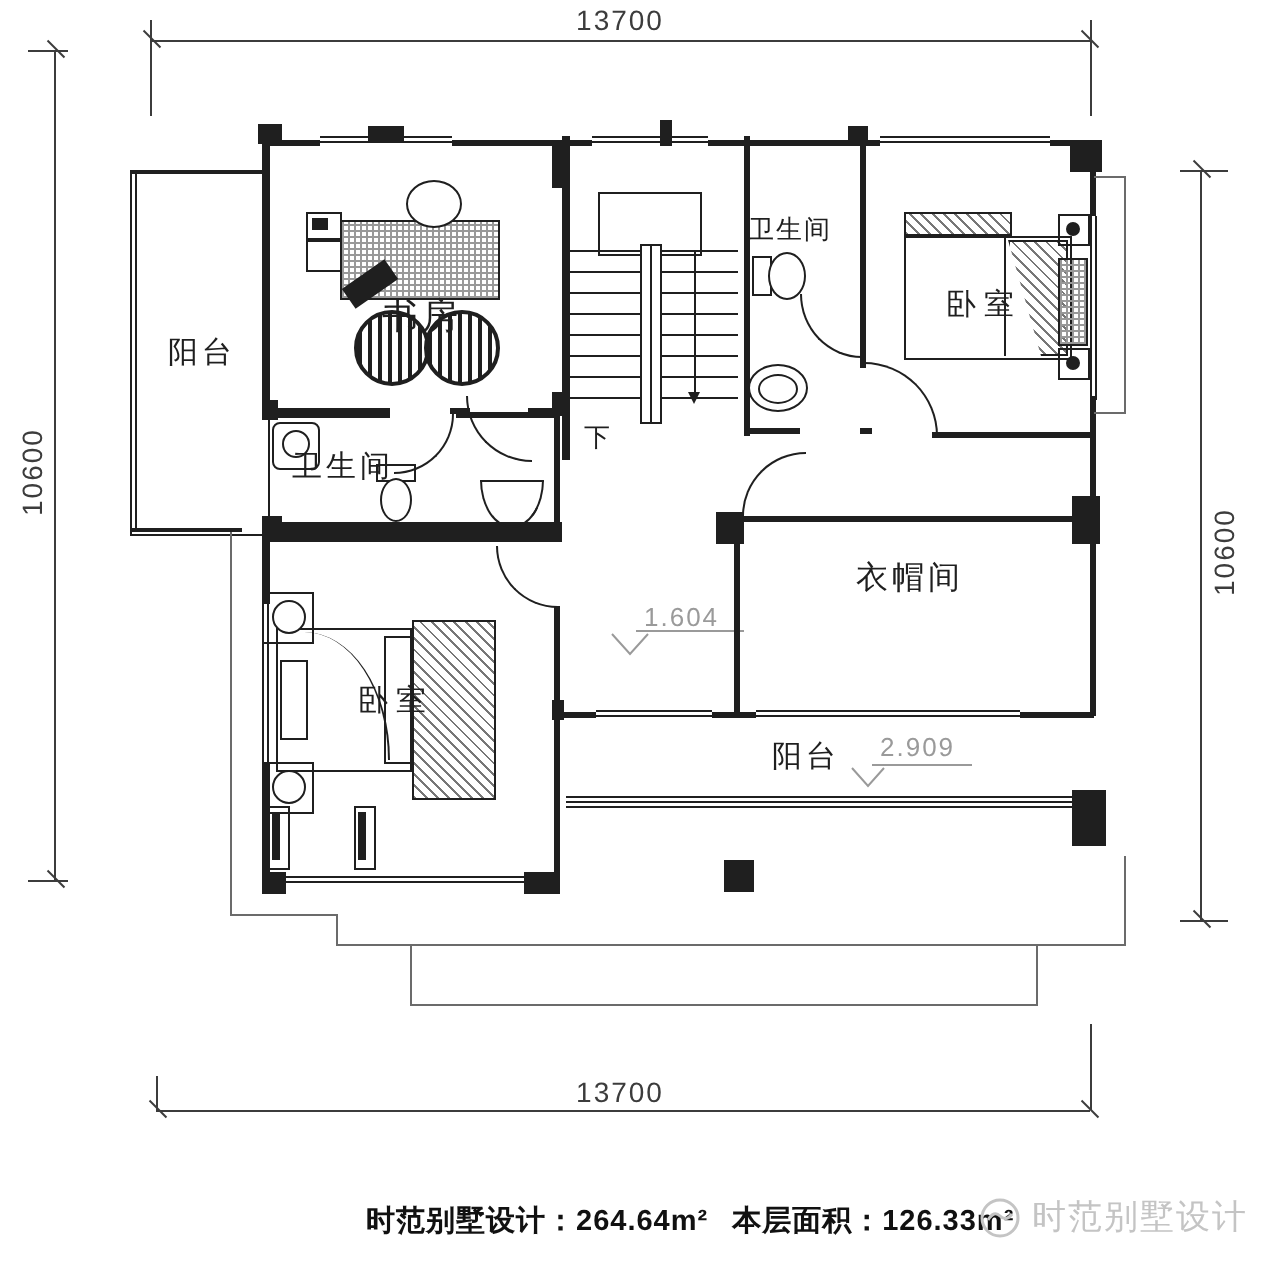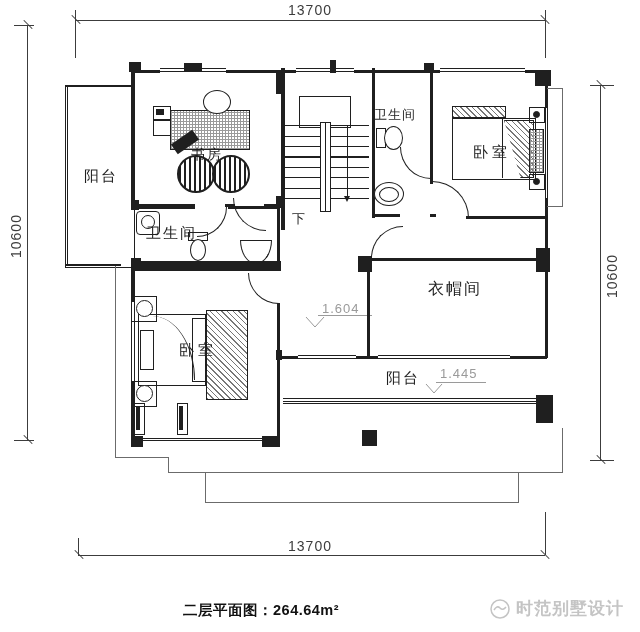--- a/index.html
+++ b/index.html
@@ -20,35 +20,35 @@
   .c-tr{border-right:1px solid var(--line);border-top:1px solid var(--line);border-top-right-radius:100% 100%;}
   .hatch{position:absolute;border:1px solid var(--line,#1f1f1f);
          background:repeating-linear-gradient(45deg,#777 0 1px,transparent 1px 4px);}
   .dots{position:absolute;border:1px solid var(--line,#1f1f1f);
         background:repeating-linear-gradient(0deg,#999 0 1px,transparent 1px 3px),
                    repeating-linear-gradient(90deg,#999 0 1px,transparent 1px 3px);}
   .circ{position:absolute;border:1px solid var(--line,#1f1f1f);border-radius:50%;background:#fff;}
   .stool{position:absolute;border:2px solid var(--line,#1f1f1f);border-radius:50%;
          background:repeating-linear-gradient(90deg,var(--line,#1f1f1f) 0 2px,#fff 2px 5px);}
   .steps{position:absolute;background:repeating-linear-gradient(to bottom,var(--line,#1f1f1f) 0 1px,transparent 1px 10.5px);}
-  .lbl{position:absolute;color:var(--line,#1f1f1f);font-size:14px;letter-spacing:2px;white-space:nowrap;}
+  .lbl{position:absolute;color:var(--line,#1f1f1f);font-size:18px;letter-spacing:2px;white-space:nowrap;}
   .dim{position:absolute;color:var(--dim,#3c3c3c);font-size:14px;letter-spacing:1px;white-space:nowrap;}
   .rot{transform:rotate(-90deg);transform-origin:0 0;}
   .slash{position:absolute;width:12px;height:1px;background:var(--dim,#3c3c3c);transform:rotate(45deg);}
   .elev{position:absolute;color:var(--elev,#9a9a9a);font-size:13px;letter-spacing:1px;white-space:nowrap;}
   .eline{position:absolute;height:1px;background:var(--elev,#9a9a9a);}
   .rail-mid{width:1px;height:100%;background:var(--line,#1f1f1f);margin:0 auto;}
   #title-row{position:absolute;left:263px;top:572px;display:flex;align-items:flex-end;gap:12px;}
   #title-main{font-family:"Liberation Serif",serif;font-weight:bold;font-size:23px;color:#111;
               border-bottom:3px solid #111;padding:0 3px 1px 3px;letter-spacing:2px;}
   #title-scale{font-size:17px;color:#111;font-family:"DejaVu Sans",sans-serif;padding-bottom:3px;}
   #area-row{position:absolute;left:183px;top:601px;font-size:14.5px;font-weight:bold;color:#111;
             letter-spacing:.5px;display:flex;gap:12px;white-space:nowrap;}
   #watermark{position:absolute;left:489px;top:597px;display:flex;align-items:flex-end;gap:5px;
-             color:var(--watermark,#c4c4c4);font-size:17px;font-weight:bold;letter-spacing:1px;
+             color:var(--watermark,#c4c4c4);font-size:17px;font-weight:normal;letter-spacing:1px;
              text-shadow:1px 1px 0 #fff;}
   .arrowhead{position:absolute;width:0;height:0;border-left:3px solid transparent;
              border-right:3px solid transparent;border-top:6px solid var(--line,#1f1f1f);}
 </style>
 </head>
 <body>
 
 <div id="canvas">
 
   <div class="dline" style="left:75px;top:20px;width:470px;height:1px"></div>
@@ -195,21 +195,21 @@
   <div class="lbl" style="left:179px;top:341px;font-size:15px;letter-spacing:4px">卧室</div>
 
   <div class="door c-bl" style="left:233px;top:198px;width:32px;height:32px"></div>
 
   <div class="win-h" style="left:283px;top:398px;width:258px;height:6px"></div>
   <div class="lbl" style="left:386px;top:369px;font-size:15px">阳台</div>
   <svg style="position:absolute;left:425px;top:383px" width="18" height="11">
       <path d="M1 1 L9 10 L17 1" fill="none" stroke="#9a9a9a" stroke-width="1"></path>
     </svg>
   <div class="eline" style="left:436px;top:382px;width:50px"></div>
-  <div class="elev" style="left:440px;top:366px">1.445</div>
+  <div class="elev" style="left:440px;top:366px">2.909</div>
 
   <div class="tl" style="left:115px;top:266px;width:1px;height:192px"></div>
   <div class="tl" style="left:115px;top:457px;width:54px;height:1px"></div>
   <div class="tl" style="left:168px;top:457px;width:1px;height:16px"></div>
   <div class="tl" style="left:168px;top:472px;width:395px;height:1px"></div>
   <div class="tl" style="left:562px;top:428px;width:1px;height:45px"></div>
   <div class="tl" style="left:205px;top:472px;width:1px;height:31px"></div>
   <div class="tl" style="left:205px;top:502px;width:314px;height:1px"></div>
   <div class="tl" style="left:518px;top:472px;width:1px;height:31px"></div>
 
@@ -224,21 +224,22 @@
   <div class="col" style="left:131px;top:258px;width:10px;height:12px"></div>
   <div class="col" style="left:358px;top:256px;width:14px;height:16px"></div>
   <div class="col" style="left:536px;top:248px;width:14px;height:24px"></div>
   <div class="col" style="left:276px;top:350px;width:6px;height:10px"></div>
   <div class="col" style="left:131px;top:436px;width:12px;height:11px"></div>
   <div class="col" style="left:262px;top:436px;width:18px;height:11px"></div>
   <div class="col" style="left:362px;top:430px;width:15px;height:16px"></div>
   <div class="col" style="left:536px;top:395px;width:17px;height:28px"></div>
 
   <div id="area-row">
-    <span>二层平面图：264.64m²</span>
+    <span>时范别墅设计：264.64m²</span>
+    <span>本层面积：126.33m²</span>
   </div>
 
   <div id="watermark">
     <svg width="22" height="22">
       <circle cx="11" cy="11" r="9" fill="none" stroke="#c4c4c4" stroke-width="1.5"></circle>
       <path d="M5 12 q3 -5 6 -2 q3 3 6 -1" fill="none" stroke="#c4c4c4" stroke-width="1.5"></path>
     </svg>
     <span>时范别墅设计</span>
   </div>
 

